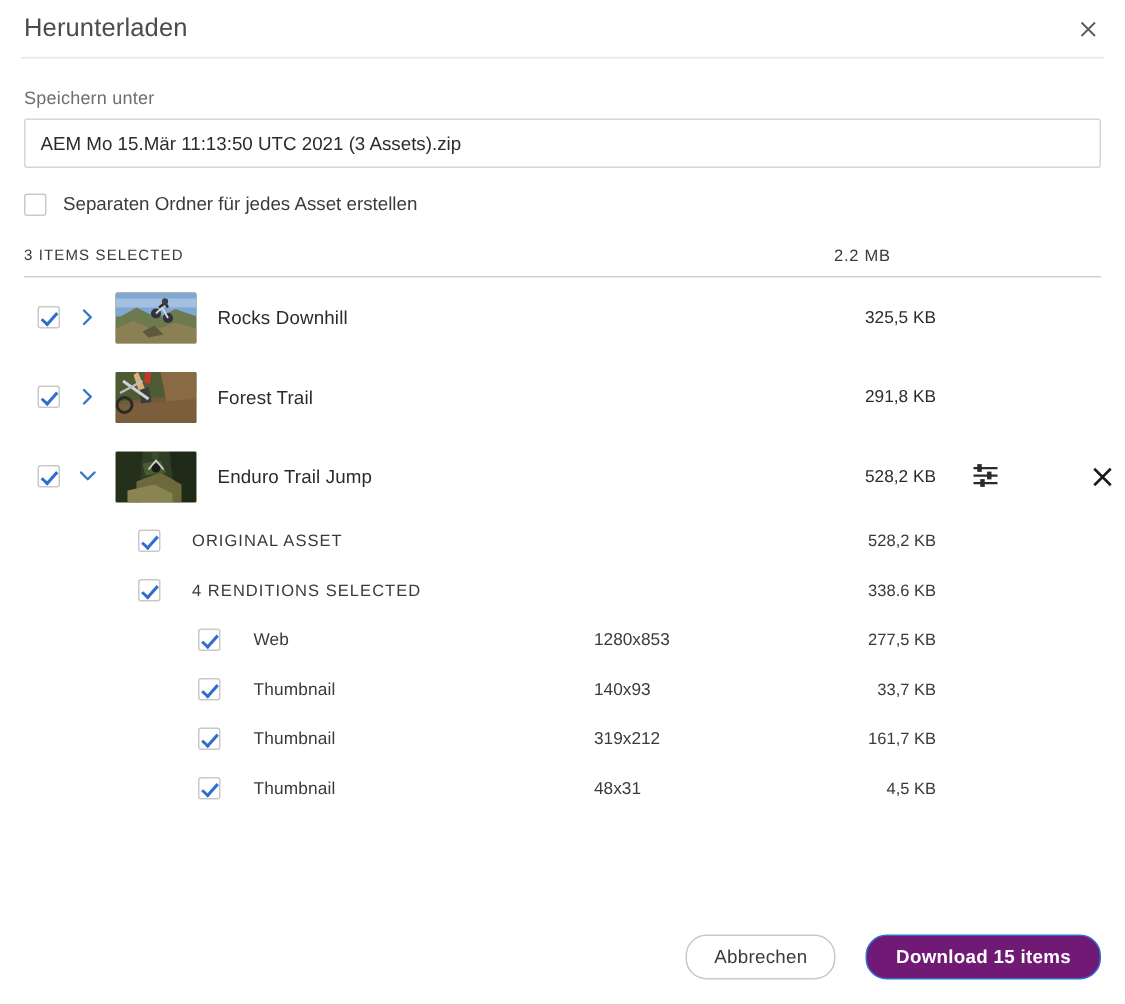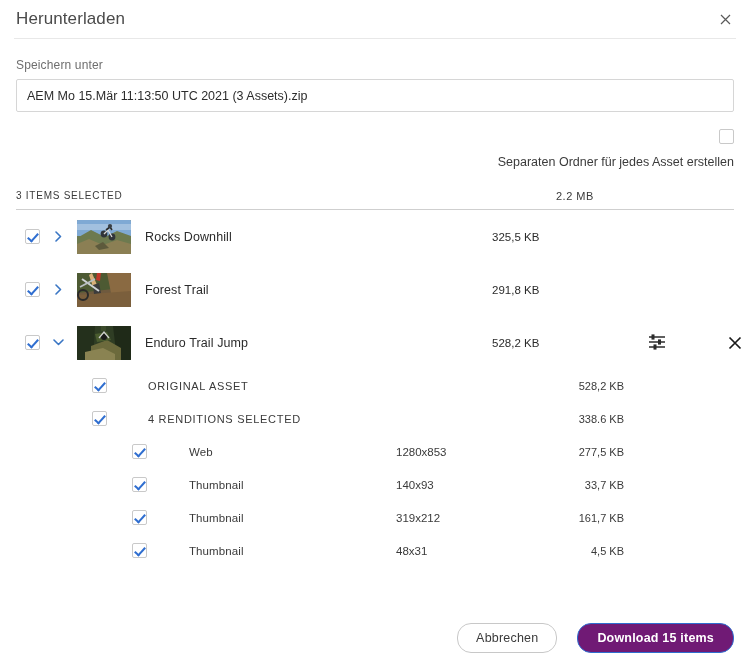--- a/index.html
+++ b/index.html
@@ -93,24 +93,23 @@
     position: absolute;
     left: 4px; top: 1px;
     width: 4px; height: 9px;
     border: solid #2f6ed0;
     border-width: 0 2px 2px 0;
     transform: rotate(42deg);
   }
 
   .opt-row {
     display: flex;
-    align-items: flex-end;
+    align-items: flex-start;
     gap: 11px;
     margin-top: 17px;
-    flex-direction: column;
   }
   .opt-row .opt-label {
     font-size: 12.5px;
     color: #3b3b3b;
   }
 
   .summary-row {
     display: flex;
     align-items: center;
     margin-top: 21px;
@@ -169,21 +168,21 @@
   .asset-name {
     margin-left: 14px;
     font-size: 12.5px;
     color: #2b2b2b;
     letter-spacing: .1px;
   }
   .asset-size {
     position: absolute;
     left: 476px;
     width: 132px;
-    text-align: left;
+    text-align: right;
     font-size: 11.5px;
     color: #2b2b2b;
   }
   .icon-sliders {
     position: absolute;
     left: 631px;
     width: 22px; height: 22px;
     cursor: pointer;
   }
   .icon-x {
@@ -195,21 +194,20 @@
     color: #1a1a1a;
     cursor: pointer;
   }
 
   
   .sub-row {
     position: relative;
     height: 33px;
     display: flex;
     align-items: center;
-    gap: 20px;
   }
   .sub-row.lvl1 .cb { margin-left: 76px; }
   .sub-row.lvl2 .cb { margin-left: 116px; }
   .sub-label {
     margin-left: 21px;
     font-size: 11px;
     letter-spacing: .7px;
     color: #3a3a3a;
   }
   .sub-row.lvl2 .sub-label {

